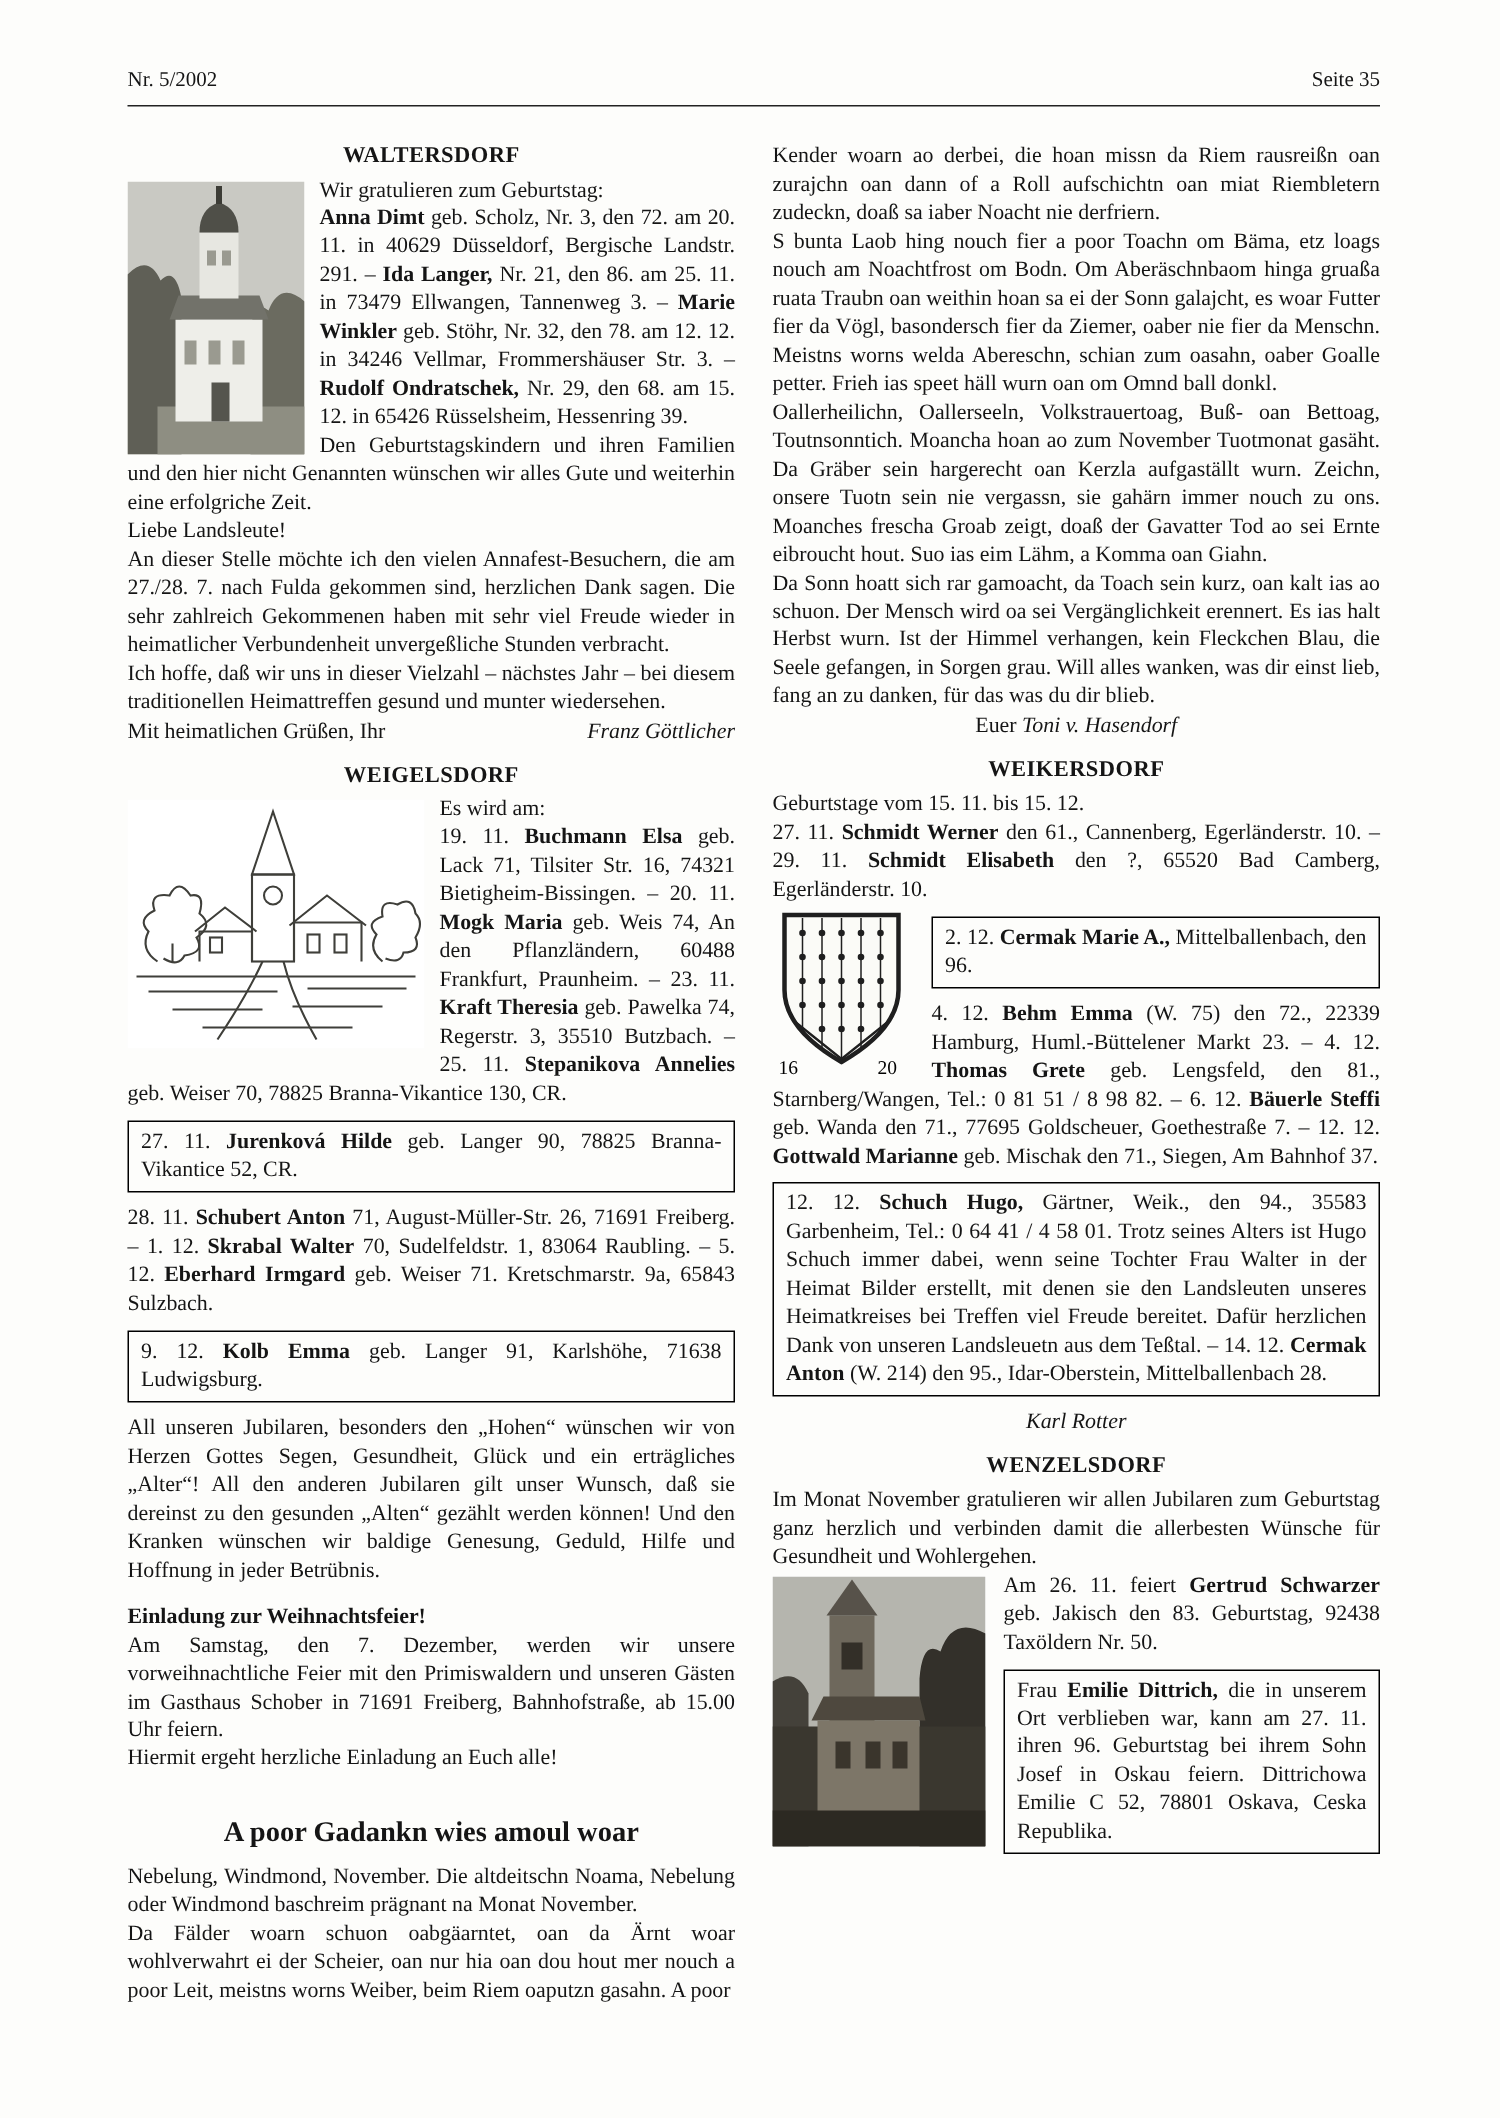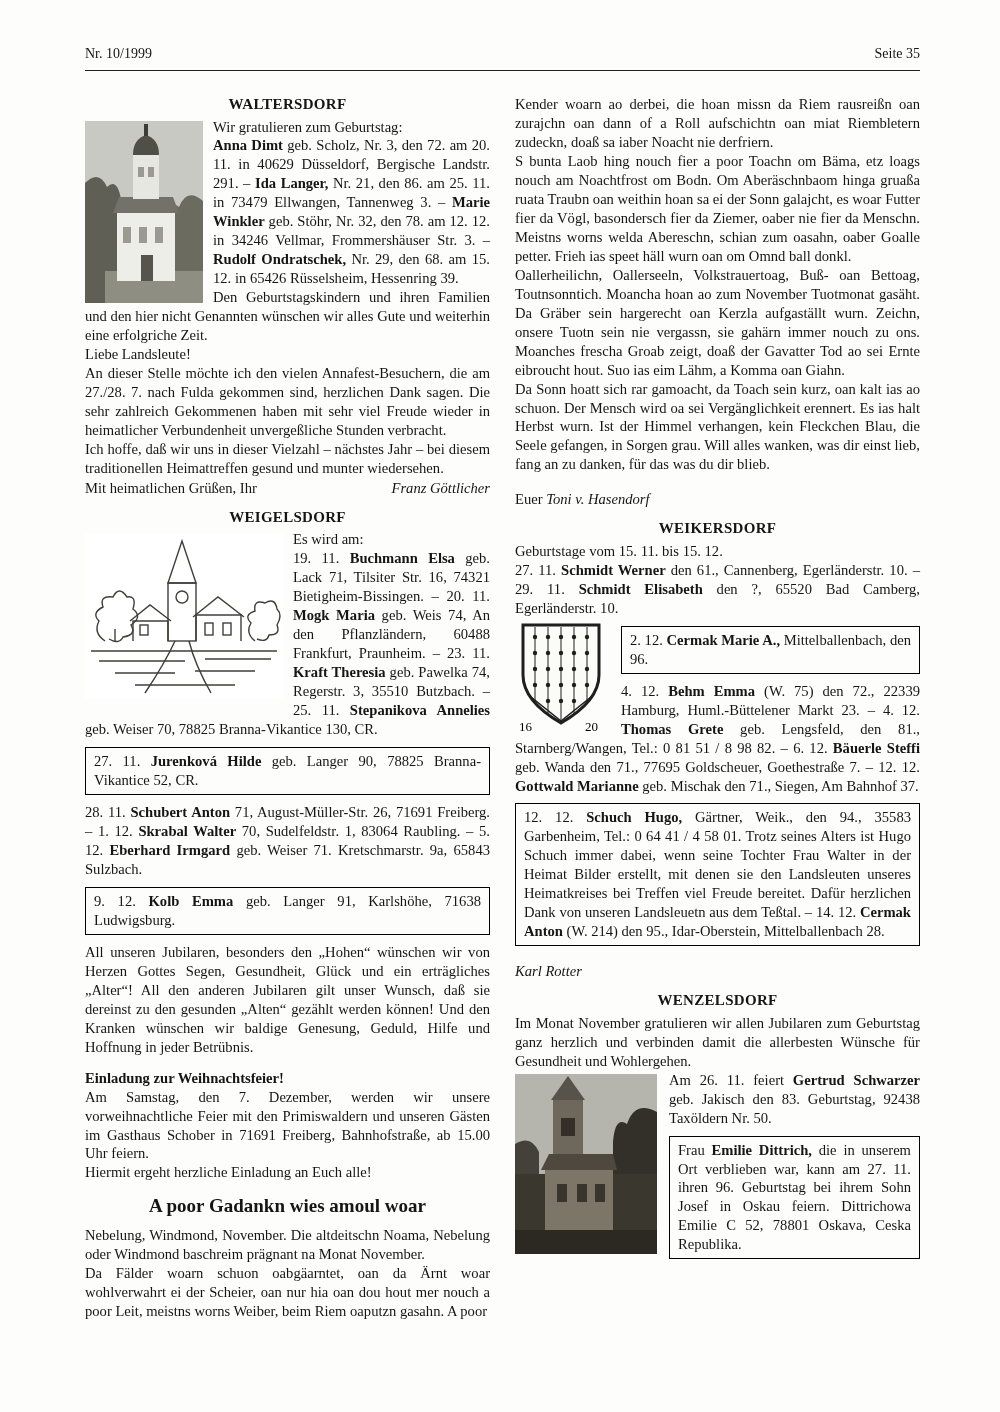--- a/index.html
+++ b/index.html
@@ -22,37 +22,37 @@
   h2.village {
     font-size: 15px; font-weight: bold; text-align: center;
     margin: 10px 0 3px; letter-spacing: 0.3px;
   }
   section:first-child h2.village { margin-top: 0; }
   p { margin: 0; text-align: justify; }
   .b { font-weight: bold; }
   .i { font-style: italic; }
   .float-img { float: left; margin: 3px 10px 2px 0; line-height: 0; }
   .sig-split { display: flex; justify-content: space-between; margin-top: 1px; gap: 17px; }
-  .sig-right { text-align: left; margin-top: 16px; }
+  .sig-right { text-align: center; margin-top: 1px; }
   .notice-box {
     border: 1.5px solid #000; padding: 4px 8px; margin: 8px 0;
     overflow: hidden; text-align: justify;
   }
   .subhead { font-weight: bold; margin-top: 12px; text-align: left; }
-  .headline { font-size: 19px; font-weight: bold; text-align: center; margin: 12px 0 7px; }
+  .headline { font-size: 19px; font-weight: bold; text-align: center; margin: 28px 0 7px; }
   .flow::after { content: ""; display: block; clear: both; }
   svg text { font-family: "Liberation Serif", serif; }
 </style>
 </head>
 <body>
 
 <div class="page">
 
   <header class="page-header">
-    <span class="issue">Nr. 10/1999</span>
+    <span class="issue">Nr. 5/2002</span>
     <span class="pageno">Seite 35</span>
   </header>
   <div class="rule"></div>
 
   <div class="columns">
 
     <div class="col">
 
       <section>
         <h2 class="village">WALTERSDORF</h2>

